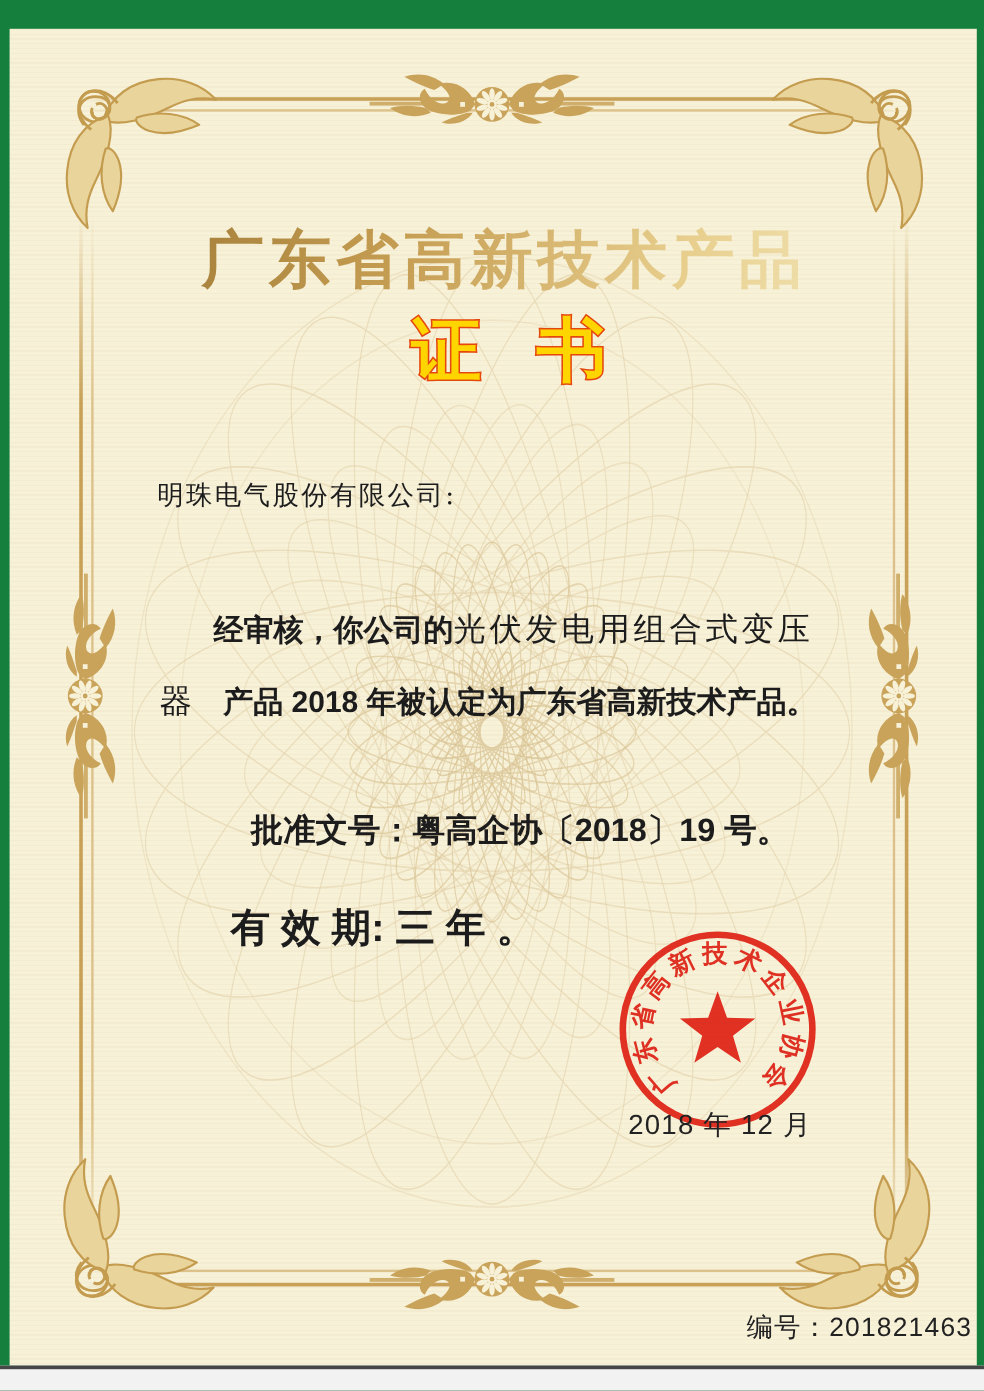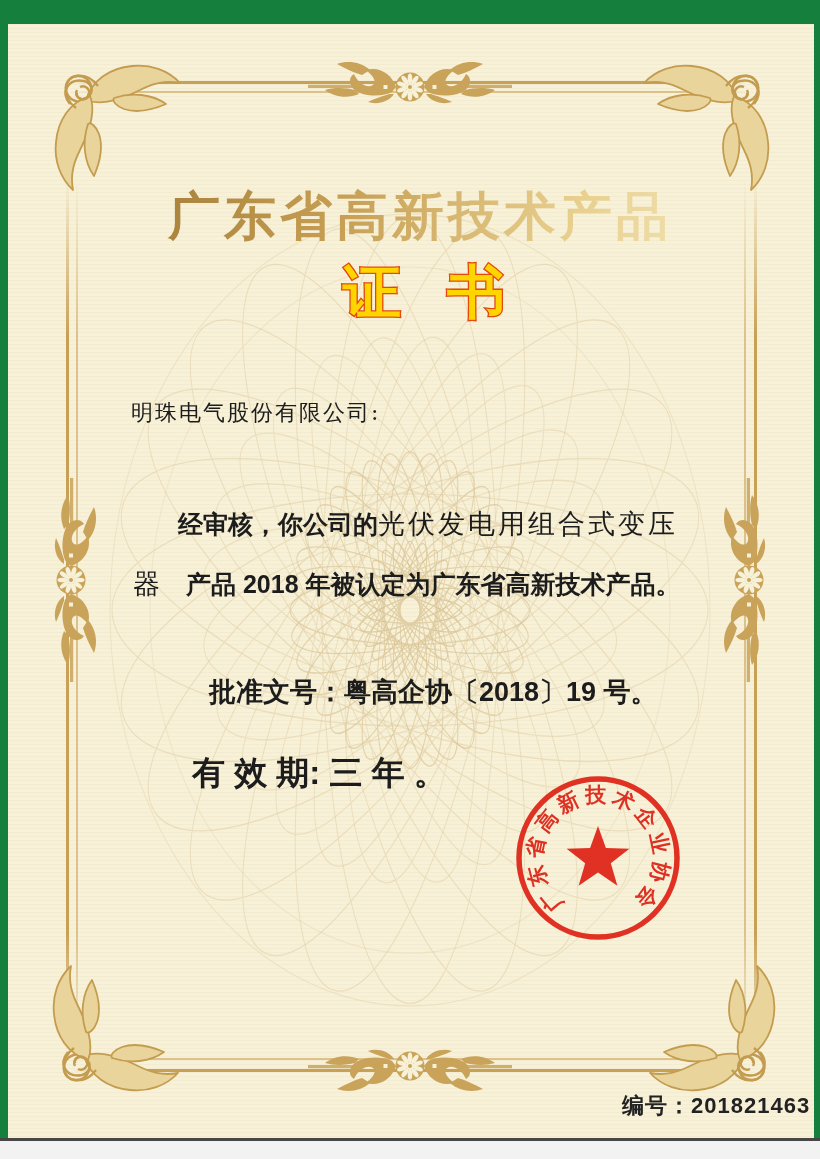--- a/index.html
+++ b/index.html
@@ -31,21 +31,21 @@
   .recipient{position:absolute;left:131px;top:398px;font-size:22px;letter-spacing:2px;}
   .line1{position:absolute;left:178px;top:506px;font-size:25px;white-space:nowrap;}
   .line1 .kai{font-size:27px;letter-spacing:3px;}
   .line2{position:absolute;left:133px;top:566px;font-size:25px;white-space:nowrap;}
   .line2 .kai{font-size:27px;}
   .line2 .hei{margin-left:26px;}
   .approval{position:absolute;left:192px;top:674px;font-size:27px;white-space:nowrap;margin-left:17px;}
   .validity{position:absolute;left:192px;top:751px;font-size:33px;white-space:nowrap;}
   .date{position:absolute;left:510px;top:922px;width:180px;text-align:center;font-size:23px;
         letter-spacing:1px;color:#222;}
-  .serial{position:absolute;left:622px;top:1091px;font-size:22px;font-weight:700;color:#222;
+  .serial{position:absolute;left:622px;top:1091px;font-size:22px;font-weight:400;color:#222;
         letter-spacing:1px;white-space:nowrap;}
   .seal-svg{position:absolute;left:512px;top:772px;}
   .guilloche{position:absolute;left:90px;top:180px;opacity:.75;}
   .medallion{position:absolute;}
   .corner{position:absolute;width:150px;height:150px;}
 </style>
 </head>
 <body>
 
 <div class="scan">
@@ -232,19 +232,20 @@
     <circle cx="86" cy="86" r="79" fill="none" stroke="#dd2114" stroke-width="5.5" opacity=".92"></circle>
     <polygon fill="#dd2114" opacity=".92" points="86,54 93.9,76.1 117.4,76.8 98.8,91.2 105.4,113.7 86,100.5 66.6,113.7 73.2,91.2 54.6,76.8 78.1,76.1"></polygon>
     <defs>
         <path id="sealarc" d="M 53.9,131.9 A 56,56 0 1 1 118.1,131.9" fill="none"></path>
       </defs>
     <text font-size="21" font-weight="600" fill="#dd2114" opacity=".92" letter-spacing="4.5" font-family="'Liberation Sans','DejaVu Sans',sans-serif">
       <textPath href="#sealarc" startOffset="50%" text-anchor="middle">广东省高新技术企业协会</textPath>
     </text>
   </svg>
 
+  <div class="date">2018 年 12 月</div>
 
   <div class="serial">
     <span>编号：</span><span>201821463</span>
   </div>
 
   <div class="scan-strip"></div>
 </div>
 
 </body></html>

